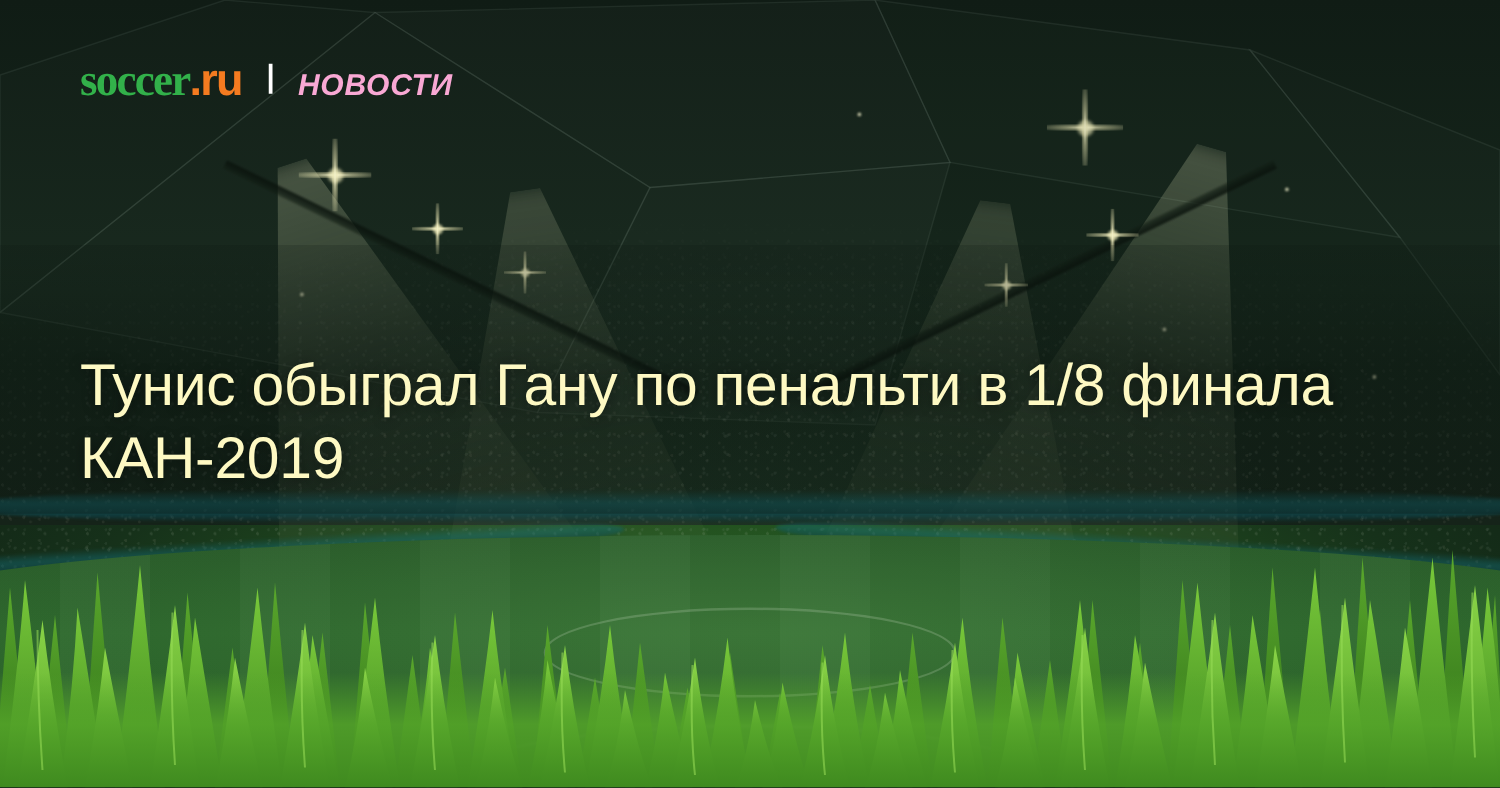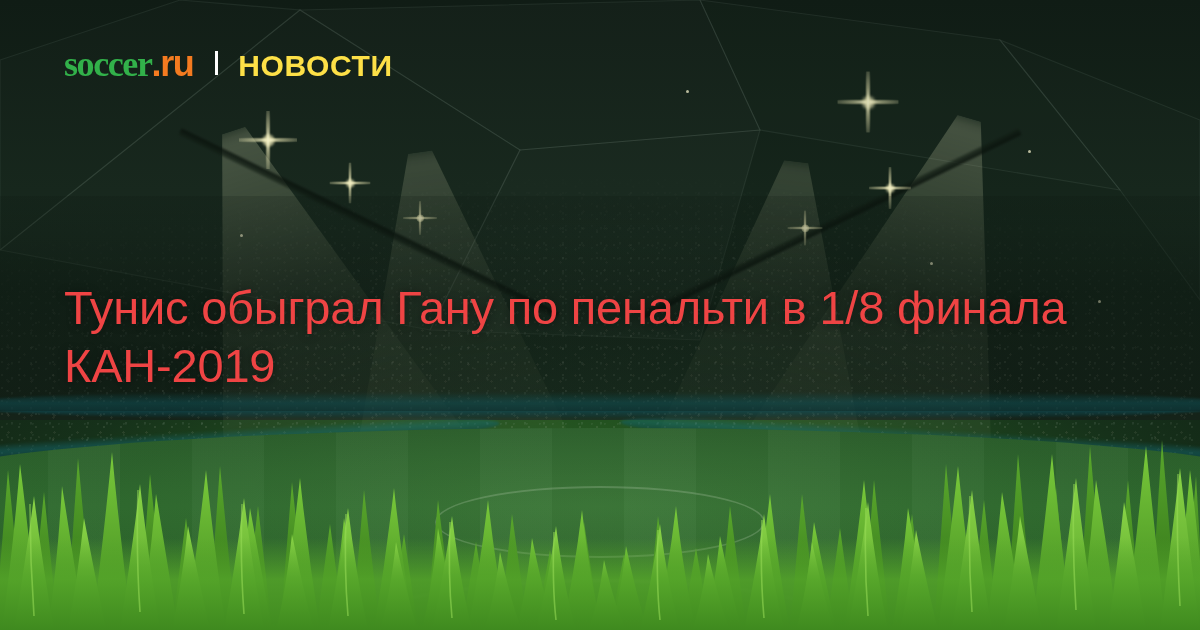--- a/index.html
+++ b/index.html
@@ -200,35 +200,36 @@
   .sep {
     display: inline-block;
     width: 3px; height: 24px;
     background: #ffffff;
     margin: 0 20px 0 22px;
     position: relative;
     top: -1px;
     flex: 0 0 auto;
   }
   .section {
-    color: #fde047;
-    font-size: 30px;
+    color: #f9a8d4;
+    font-size: 24px;
     font-weight: bold;
     letter-spacing: .6px;
     line-height: 1;
     white-space: nowrap;
+    font-style: italic;
   }
 
   
   .headline {
     position: absolute;
     left: 64px; top: 248px;
     width: 1060px;
     z-index: 6;
-    color: #ef4444;
+    color: #fef9c3;
     font-size: 47px;
     font-weight: normal;
     line-height: 58px;
     letter-spacing: -0.2px;
     text-shadow: 0 1px 10px rgba(0,0,0,.45);
   }
 </style>
 </head>
 <body>
 

